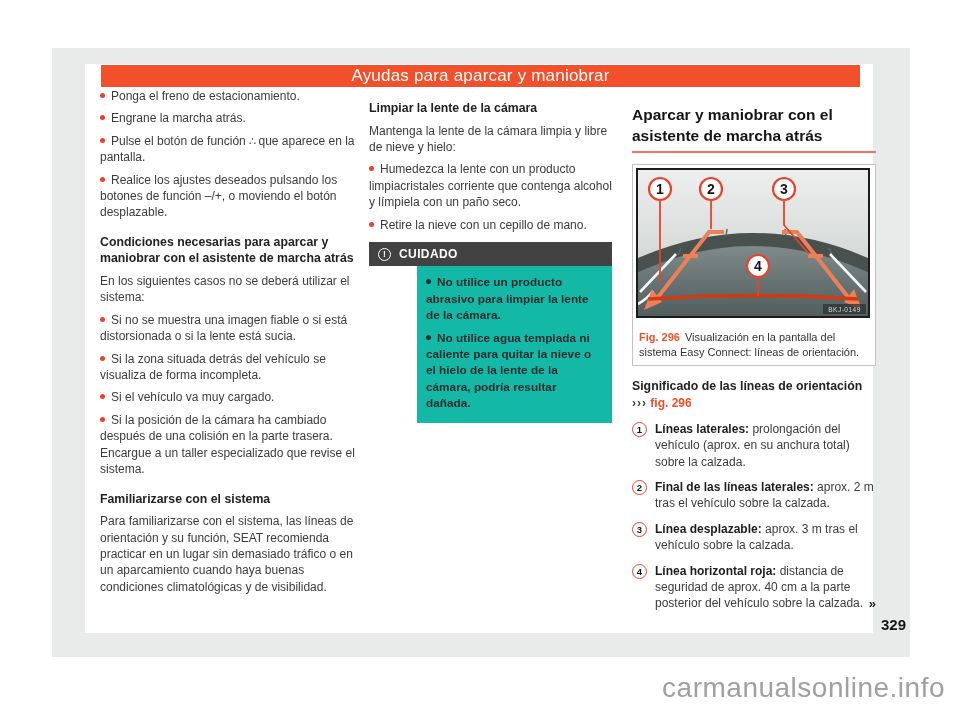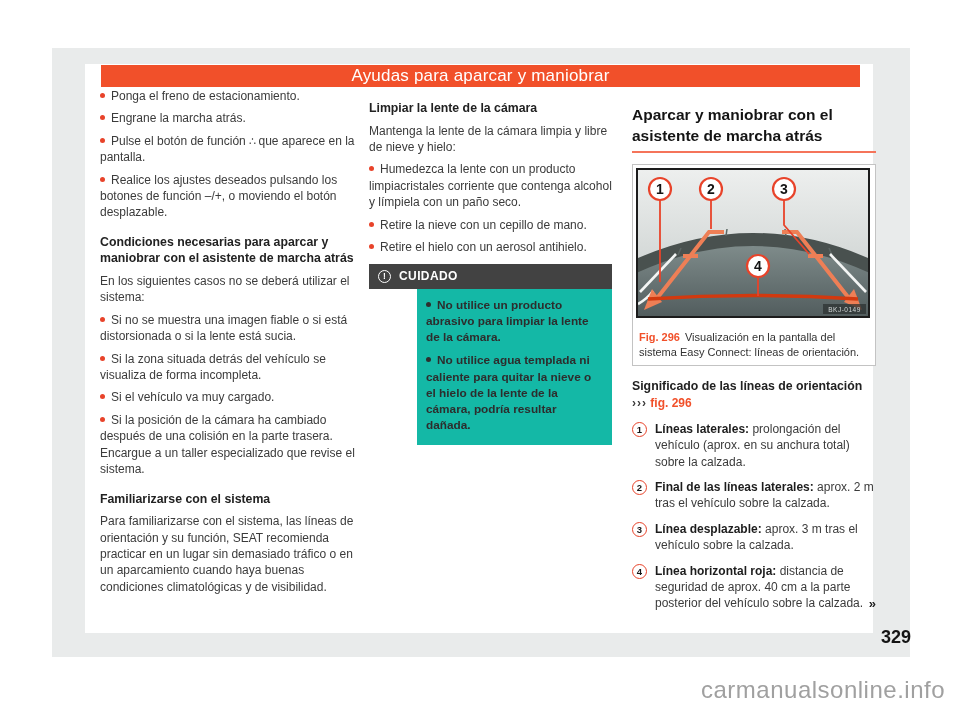--- a/index.html
+++ b/index.html
@@ -77,24 +77,24 @@
   .onum{
     flex:none;width:13px;height:13px;border:1.6px solid #e8432a;border-radius:50%;
     color:#141414;font-size:9.5px;font-weight:bold;text-align:center;line-height:13px;
     margin-top:1px;background:#fff;
   }
   .otext{flex:1;}
   .otext b{color:#1d1d1d;}
   .cont{position:absolute;right:0;bottom:-1px;font-weight:bold;font-size:13px;color:#1d1d1d;}
 
   .page-number{
-    position:absolute;left:829px;top:568px;font-weight:bold;font-size:18px;color:#141414;margin-top:11px;
+    position:absolute;left:829px;top:568px;font-weight:bold;font-size:15px;color:#141414;
   }
   .watermark{
-    position:absolute;right:15px;bottom:4px;font-size:24px;color:#a0a0a0;letter-spacing:.5px;
+    position:absolute;right:15px;bottom:4px;font-size:28px;color:#a0a0a0;letter-spacing:.5px;
   }
 </style>
 </head>
 <body>
 
 <div class="viewer">
   <div class="page">
 
     <div class="banner">
       <span>Ayudas para aparcar y maniobrar</span>
@@ -117,21 +117,20 @@
       <div class="hd">Familiarizarse con el sistema</div>
       <p>Para familiarizarse con el sistema, las líneas de orientación y su función, SEAT recomienda practicar en un lugar sin demasiado tráfico o en un aparcamiento cuando haya buenas condiciones climatológicas y de visibilidad.</p>
     </div>
 
     <div class="col col2">
       <div class="hd" style="margin-top:12px">Limpiar la lente de la cámara</div>
       <p>Mantenga la lente de la cámara limpia y libre de nieve y hielo:</p>
 
       <p class="bullet"><span class="dot"></span><span>Humedezca la lente con un producto limpiacristales corriente que contenga alcohol y límpiela con un paño seco.</span></p>
       <p class="bullet"><span class="dot"></span><span>Retire la nieve con un cepillo de mano.</span></p>
-      <p class="bullet"><span class="dot"></span><span>Retire el hielo con un aerosol antihielo.</span></p>
 
       <div class="caution">
         <div class="caution-header">
           <span class="caution-icon">!</span>
           <span>CUIDADO</span>
         </div>
         <div class="caution-body">
           <p class="bullet"><span class="dot dark"></span><span>No utilice un producto abrasivo para limpiar la lente de la cámara.</span></p>
           <p class="bullet"><span class="dot dark"></span><span>No utilice agua templada ni caliente para quitar la nieve o el hielo de la lente de la cámara, podría resultar dañada.</span></p>
         </div>

